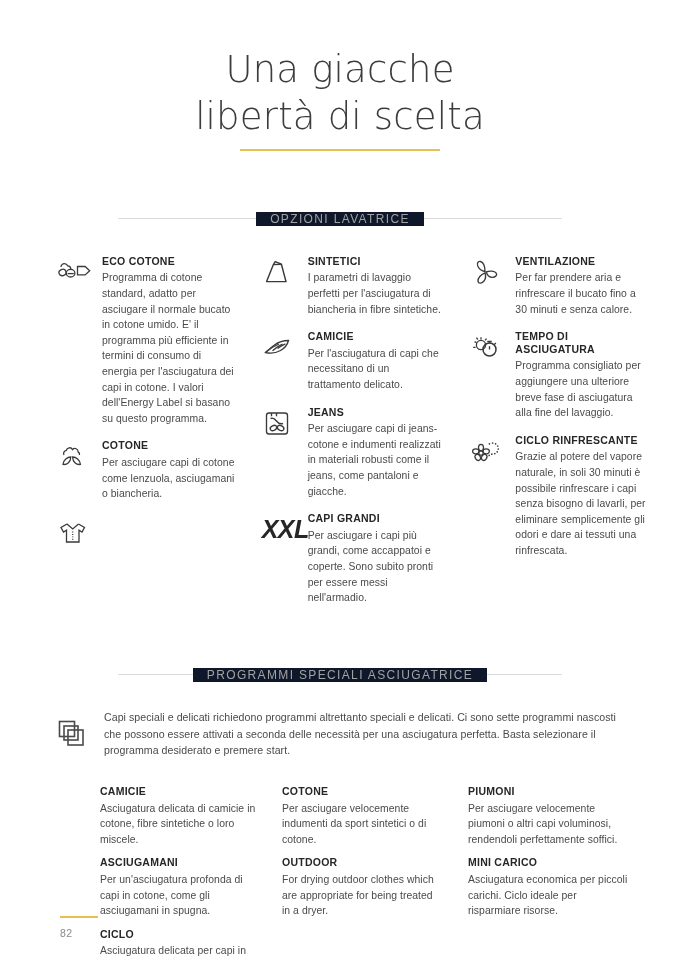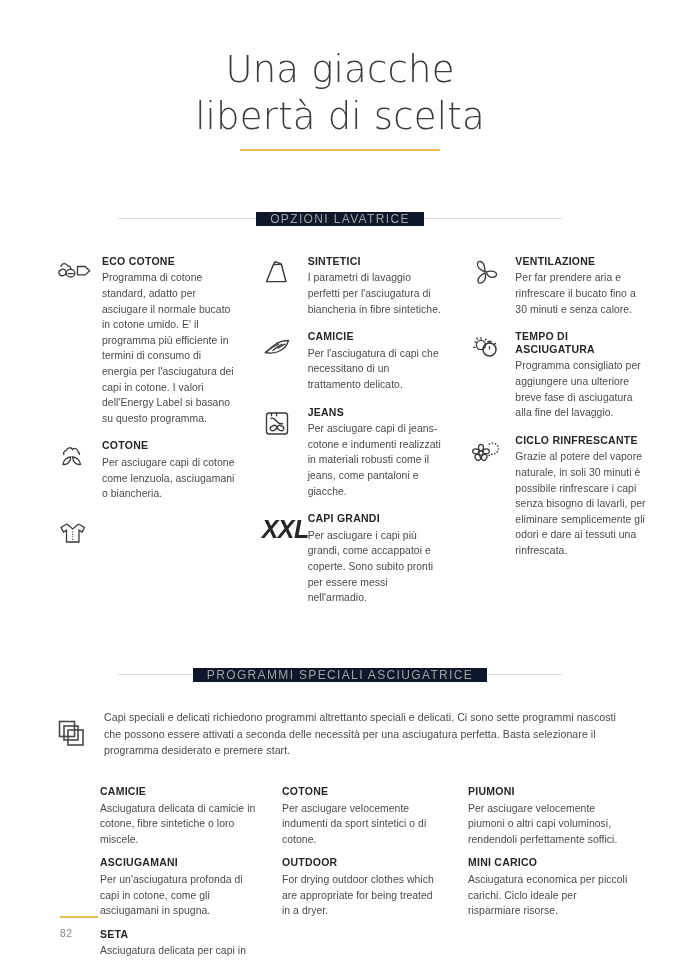--- a/index.html
+++ b/index.html
@@ -365,21 +365,21 @@
     <div class="col p1">
       <div>
         <div class="h">CAMICIE</div>
         <div class="p">Asciugatura delicata di camicie in cotone, fibre sintetiche o loro miscele.</div>
       </div>
       <div>
         <div class="h">ASCIUGAMANI</div>
         <div class="p">Per un'asciugatura profonda di capi in cotone, come gli asciugamani in spugna.</div>
       </div>
       <div>
-        <div class="h">SETA</div>
+        <div class="h">CICLO</div>
         <div class="p">Asciugatura delicata per capi in seta.</div>
       </div>
     </div>
 
     <div class="col p2">
       <div>
         <div class="h">COTONE</div>
         <div class="p">Per asciugare velocemente indumenti da sport sintetici o di cotone.</div>
       </div>
       <div>

